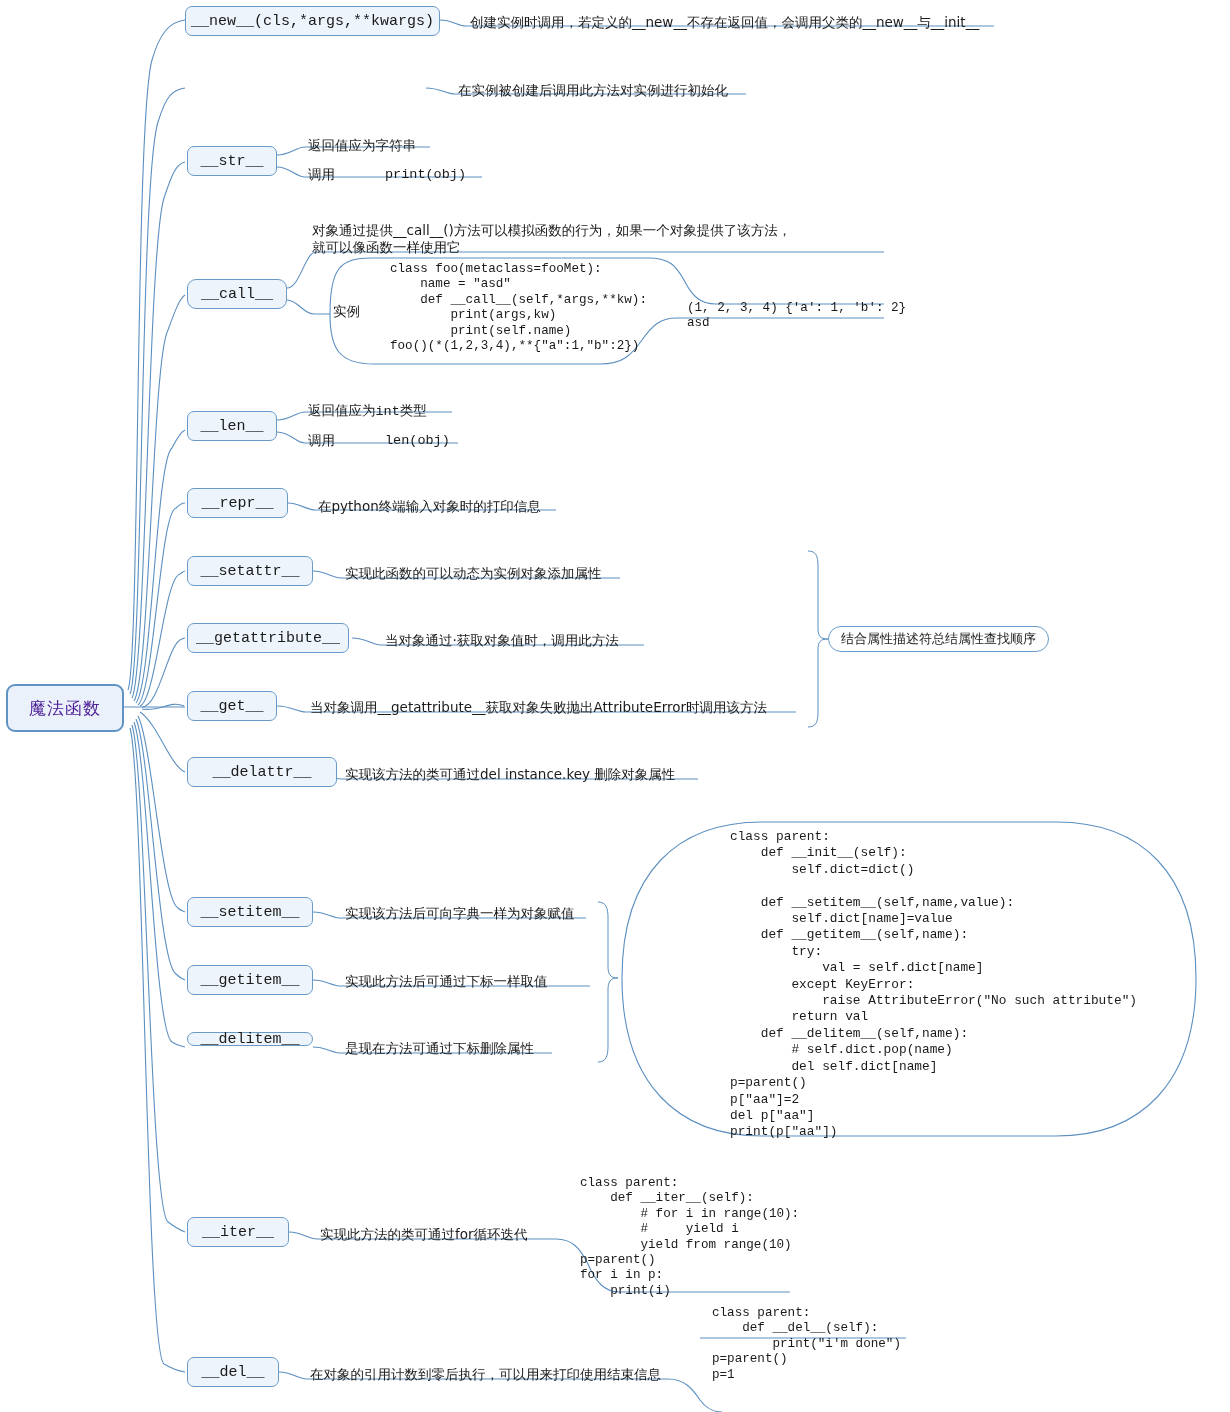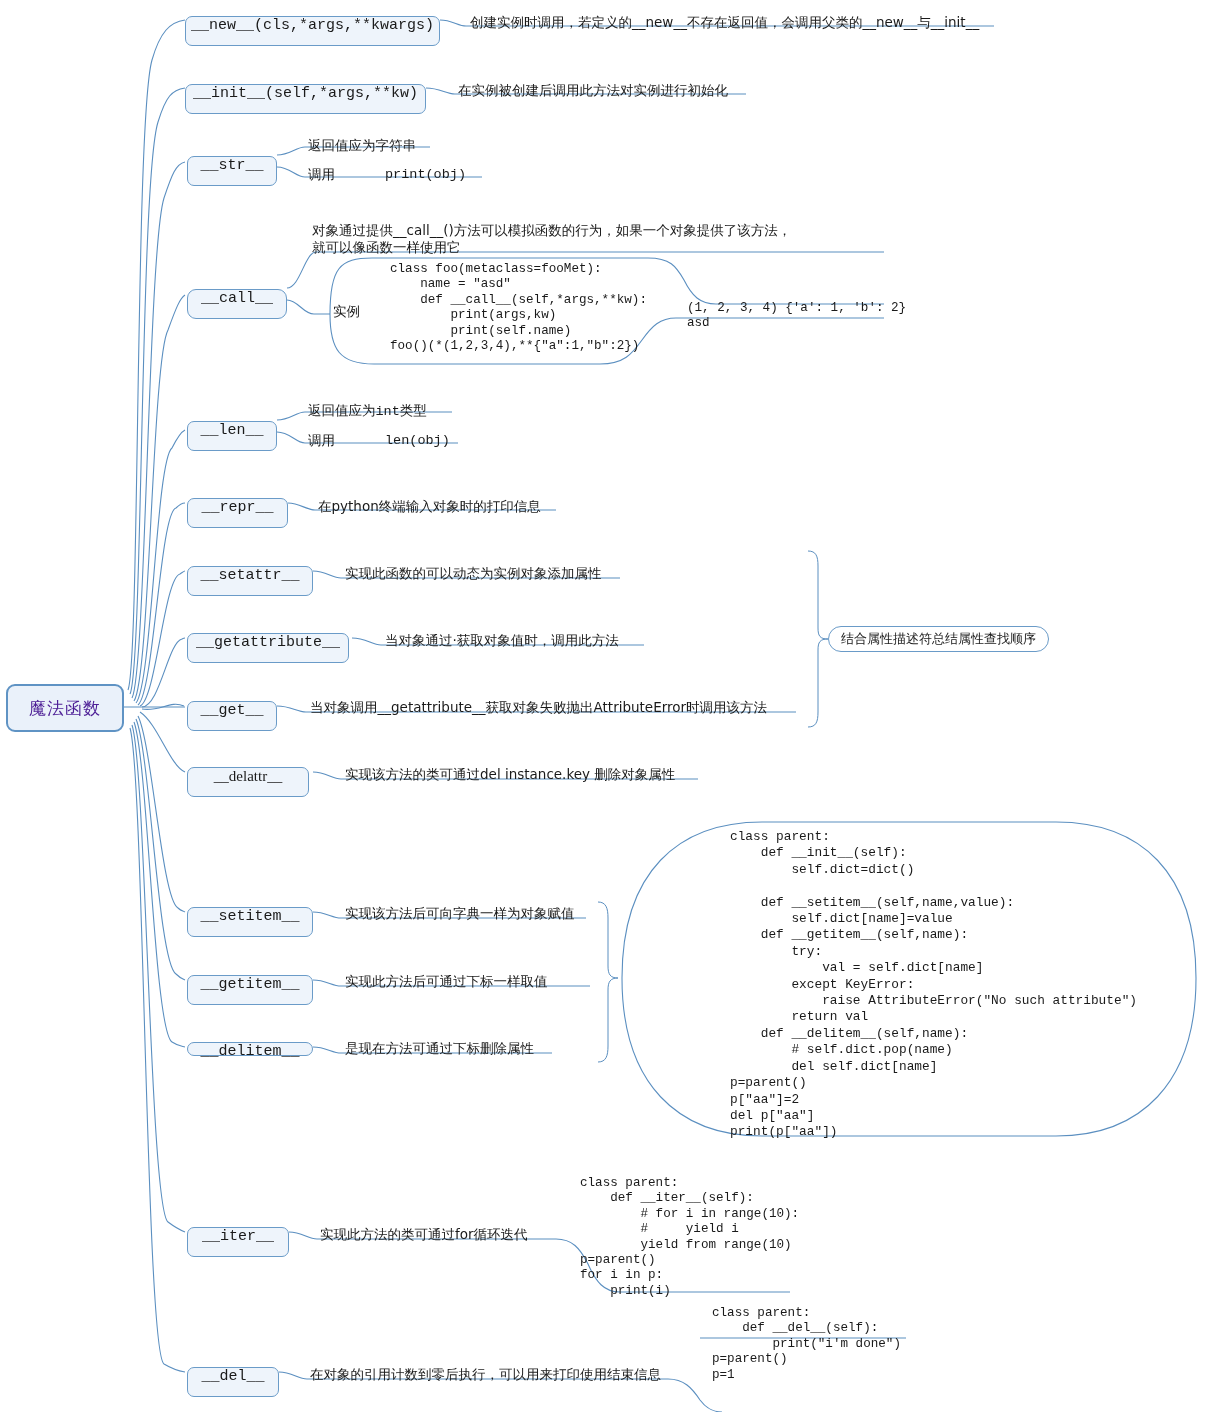--- a/index.html
+++ b/index.html
@@ -39,23 +39,22 @@
   .node{
     position:absolute;
     box-sizing:border-box;
     background:#eef4fb;
     border:1.2px solid #6a9bc8;
     border-radius:7px;
     color:#1a1a1a;
     font-family:"Liberation Mono","DejaVu Sans Mono",monospace;
     font-size:15px;
     letter-spacing:0px;
-    display:flex;justify-content:center;
+    display:flex;align-items:center;justify-content:center;
     white-space:nowrap;
-    margin-top:10px;
   }
 
   
   .pill{
     position:absolute;
     box-sizing:border-box;
     background:#ffffff;
     border:1.1px solid #6a9bc8;
     border-radius:999px;
     color:#1a1a1a;
@@ -182,23 +181,20 @@
   </svg>
 
   <div class="root" style="left:6px;top:684px;width:118px;height:48px;">
     <span>魔法函数</span>
   </div>
 
   <div class="node" style="left:185px;top:6px;width:255px;height:30px;">
     <span>__new__(cls,*args,**kwargs)</span>
   </div>
 
-  <div class="node" style="left:185px;top:74px;width:241px;height:30px;">
-    <span>__init__(self,*args,**kw)</span>
-  </div>
 
   <div class="node" style="left:187px;top:146px;width:90px;height:30px;">
     <span>__str__</span>
   </div>
 
   <div class="node" style="left:187px;top:279px;width:100px;height:30px;border-radius:9px;">
     <span>__call__</span>
   </div>
 
   <div class="node" style="left:187px;top:411px;width:90px;height:30px;">
@@ -214,21 +210,21 @@
   </div>
 
   <div class="node" style="left:187px;top:623px;width:162px;height:30px;">
     <span>__getattribute__</span>
   </div>
 
   <div class="node" style="left:187px;top:691px;width:90px;height:30px;">
     <span>__get__</span>
   </div>
 
-  <div class="node" style="left:187px;top:757px;width:122px;height:30px;font-family:Liberation Serif, serif;">
+  <div class="node" style="left:187px;top:757px;width:150px;height:30px;">
     <span>__delattr__</span>
   </div>
 
   <div class="node" style="left:187px;top:897px;width:126px;height:30px;">
     <span>__setitem__</span>
   </div>
 
   <div class="node" style="left:187px;top:965px;width:126px;height:30px;">
     <span>__getitem__</span>
   </div>

